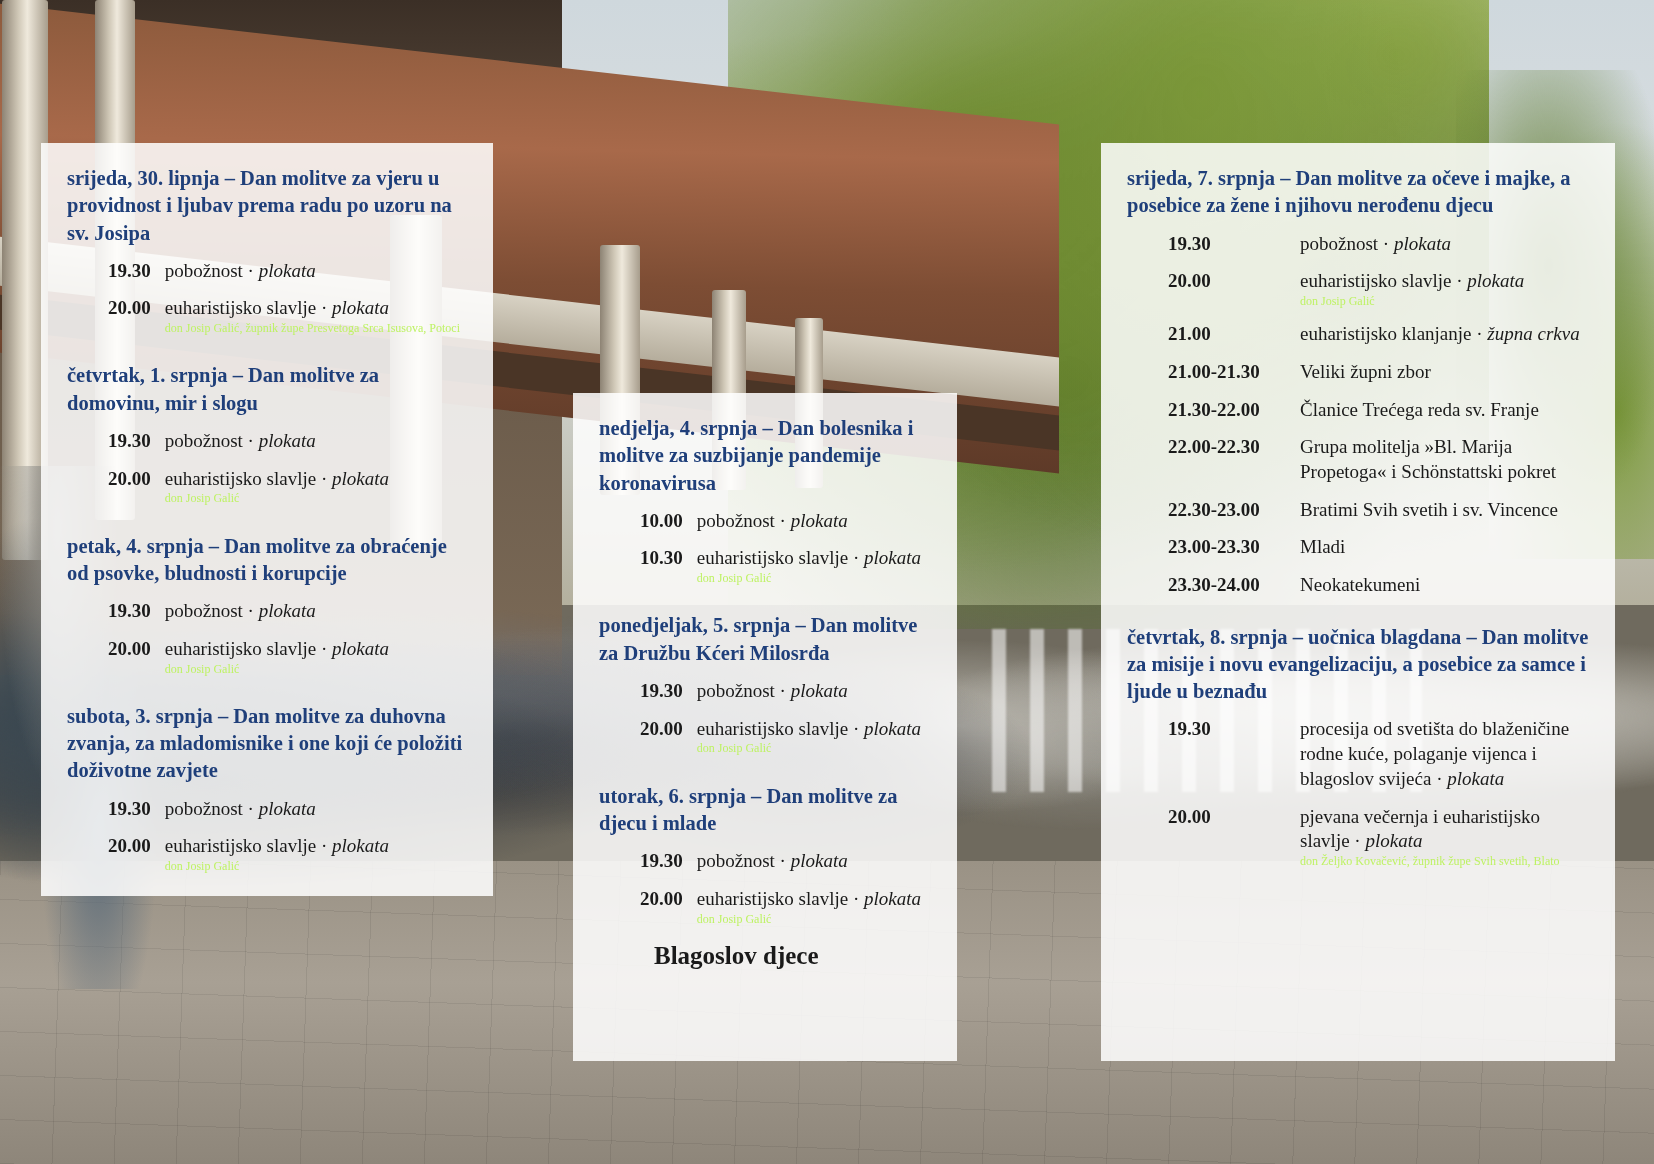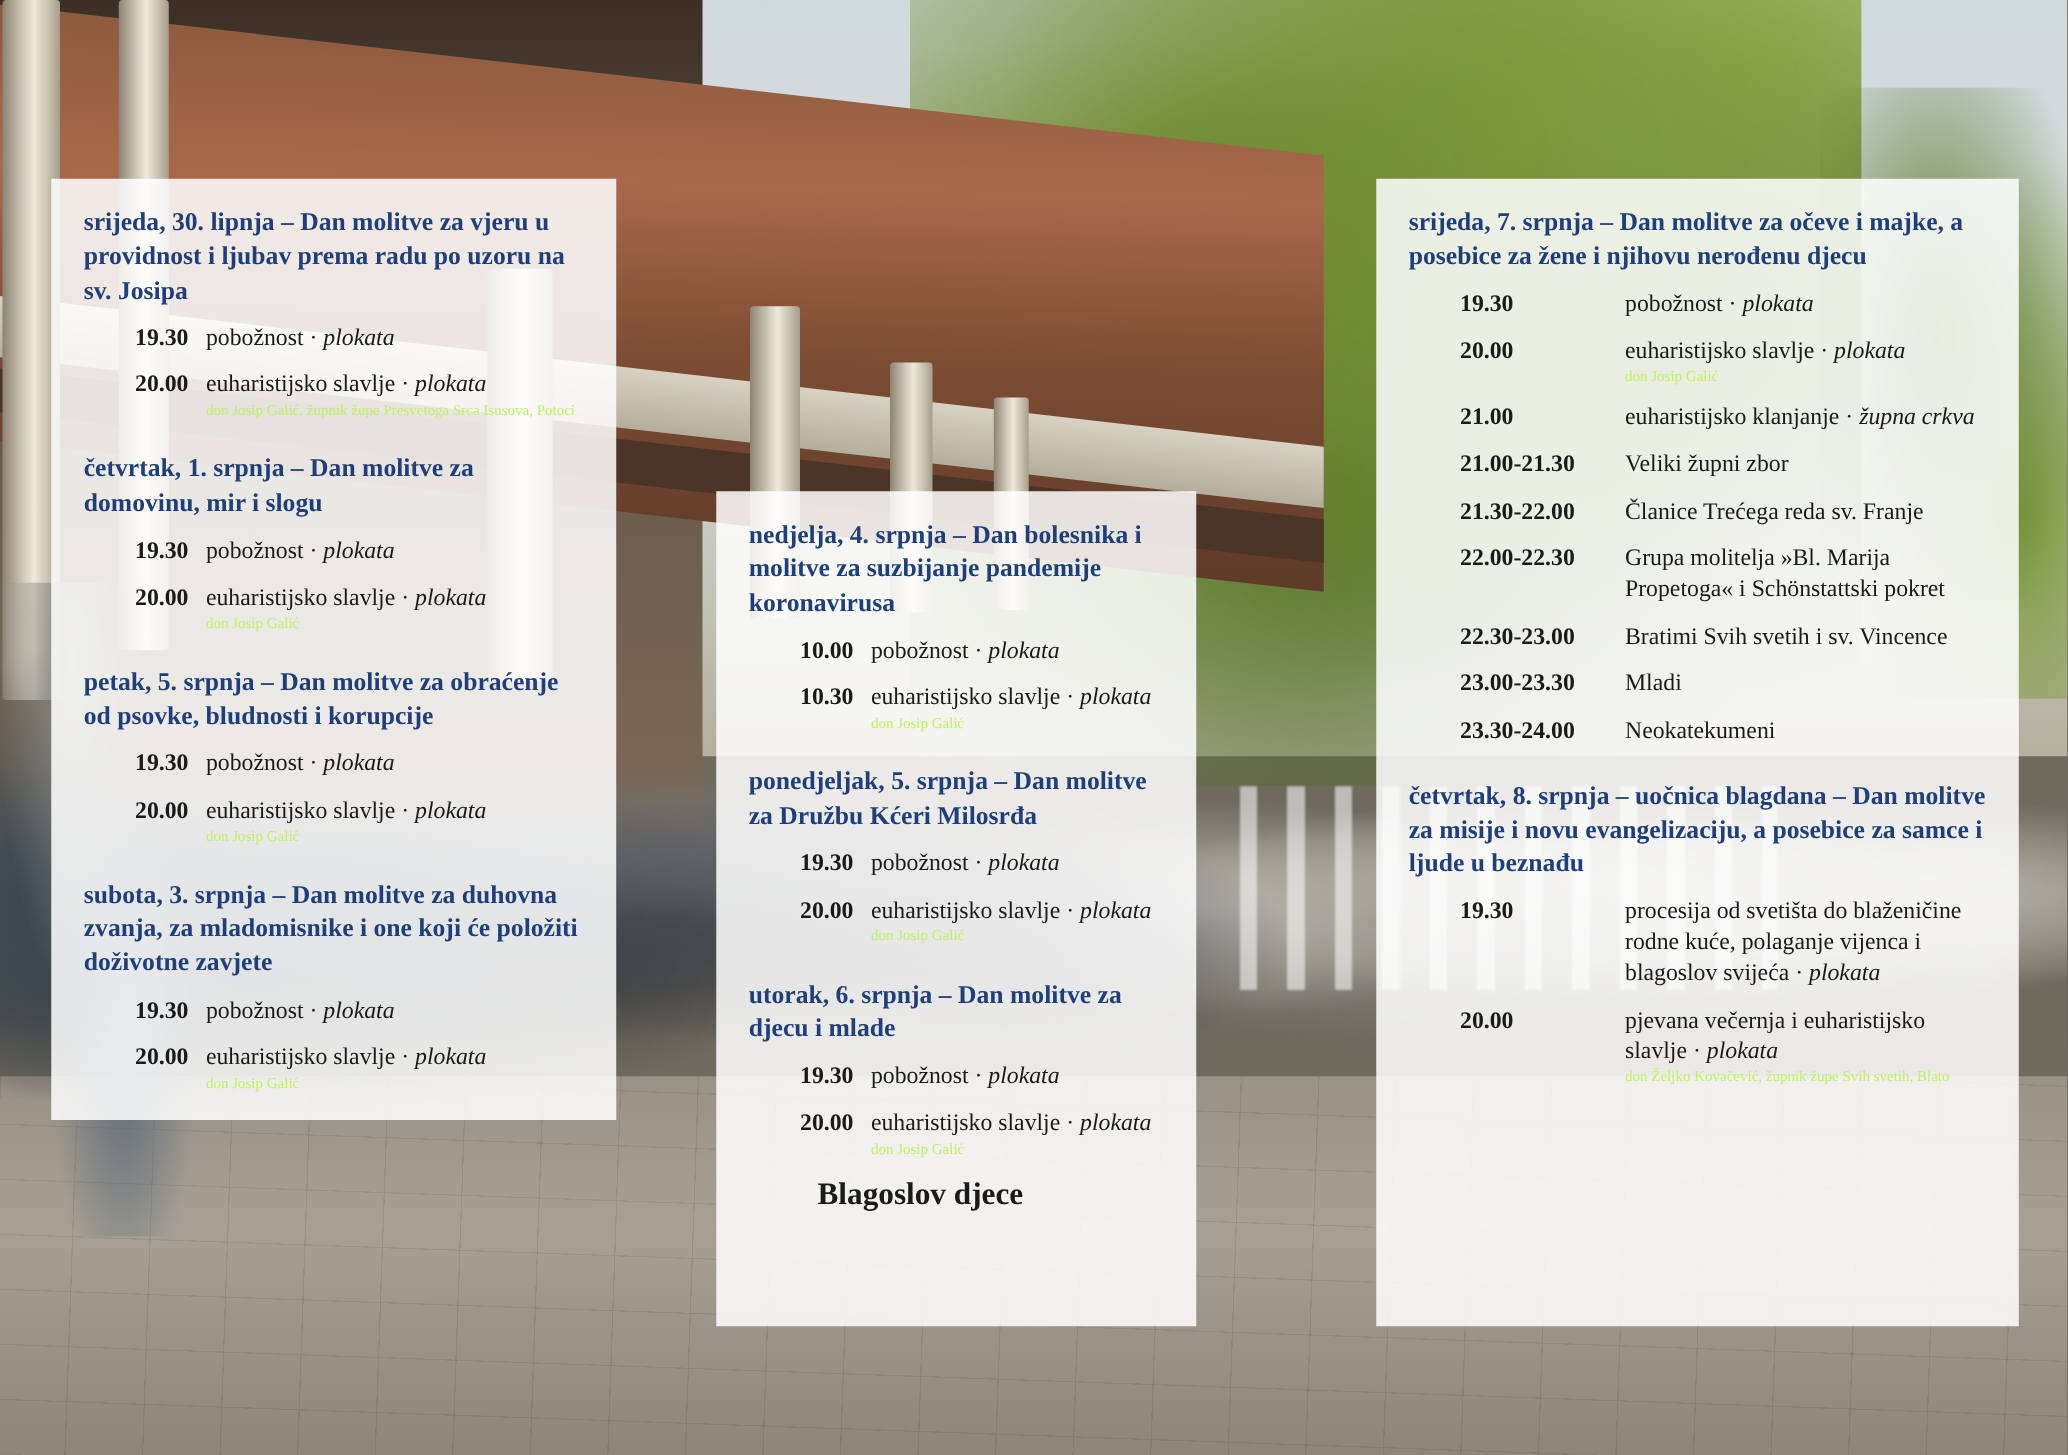--- a/index.html
+++ b/index.html
@@ -208,21 +208,21 @@
       <div class="row">
         <div class="time">19.30</div>
         <div class="desc"><span>pobožnost · </span><em>plokata</em></div>
       </div>
       <div class="row">
         <div class="time">20.00</div>
         <div class="desc"><span>euharistijsko slavlje · </span><em>plokata</em><div class="sub">don Josip Galić</div></div>
       </div>
     </div>
     <div class="block spacer-top">
-      <div class="day-head">petak, 5. srpnja – Dan molitve za obraćenje od psovke, bludnosti i korupcije</div>
+      <div class="day-head">petak, 4. srpnja – Dan molitve za obraćenje od psovke, bludnosti i korupcije</div>
       <div class="row">
         <div class="time">19.30</div>
         <div class="desc"><span>pobožnost · </span><em>plokata</em></div>
       </div>
       <div class="row">
         <div class="time">20.00</div>
         <div class="desc"><span>euharistijsko slavlje · </span><em>plokata</em><div class="sub">don Josip Galić</div></div>
       </div>
     </div>
     <div class="block spacer-top">

